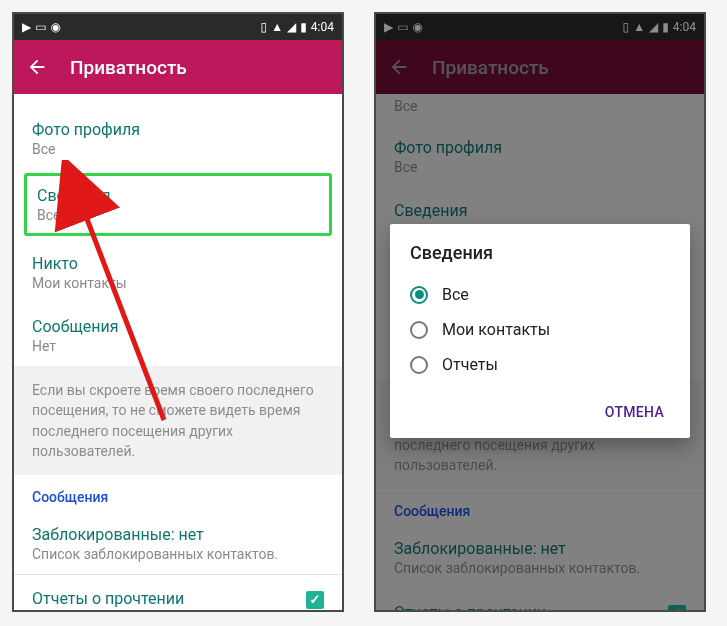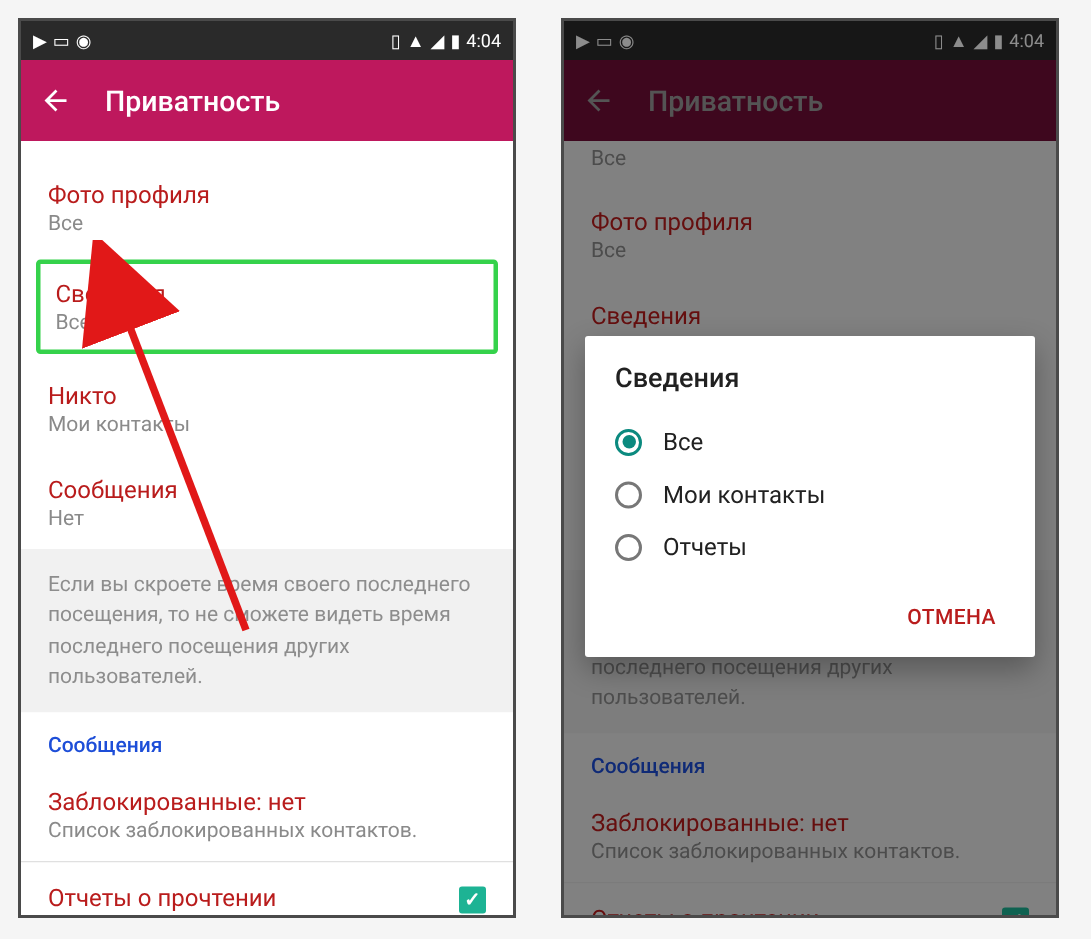--- a/index.html
+++ b/index.html
@@ -52,21 +52,21 @@
       background:#fff;
       border-bottom: none;
     }
     .dimmed-bg .row { background:#ececec; }
     .row.highlighted {
       border: 3px solid #35d24b;
       border-radius: 3px;
       margin: 4px 10px;
       padding: 10px 10px;
     }
-    .row-title { font-size: 16px; color:#b91c1c; margin-bottom:2px; }
+    .row-title { font-size: 16px; color:#0f766e; margin-bottom:2px; }
     .row-value { font-size: 14px; color:#8a8a8a; }
     .divider { height:1px; background:#e0e0e0; margin:0; }
     .notice {
       background:#f1f1f1;
       color:#8d8d8d;
       font-size:14px;
       padding: 14px 18px;
       line-height:1.45;
     }
     .dimmed-bg .notice { background:#e3e3e3; }
@@ -113,21 +113,21 @@
     .radio {
       width:18px; height:18px; border:2px solid #777; border-radius:50%;
       display:flex; align-items:center; justify-content:center;
     }
     .radio.selected { border-color:#0b8a7f; }
     .radio.selected::after {
       content:""; width:9px; height:9px; background:#0b8a7f; border-radius:50%;
     }
     .radio-label { font-size:16px; color:#212121; }
     .dialog-actions { display:flex; justify-content:flex-end; margin-top:14px; }
-    .dialog-cancel { color:#b91c1c; font-weight:500; font-size:14px; padding:8px 6px; letter-spacing:0.3px; }
+    .dialog-cancel { color:#4c1d95; font-weight:500; font-size:14px; padding:8px 6px; letter-spacing:0.3px; }
     .filler { height: 12px; }
   </style>
 </head>
 <body>
 
 <div class="phone">
   <div class="status-bar">
     <div class="status-left">
       <span class="u-icon">▶</span>
       <span class="u-icon">▭</span>

